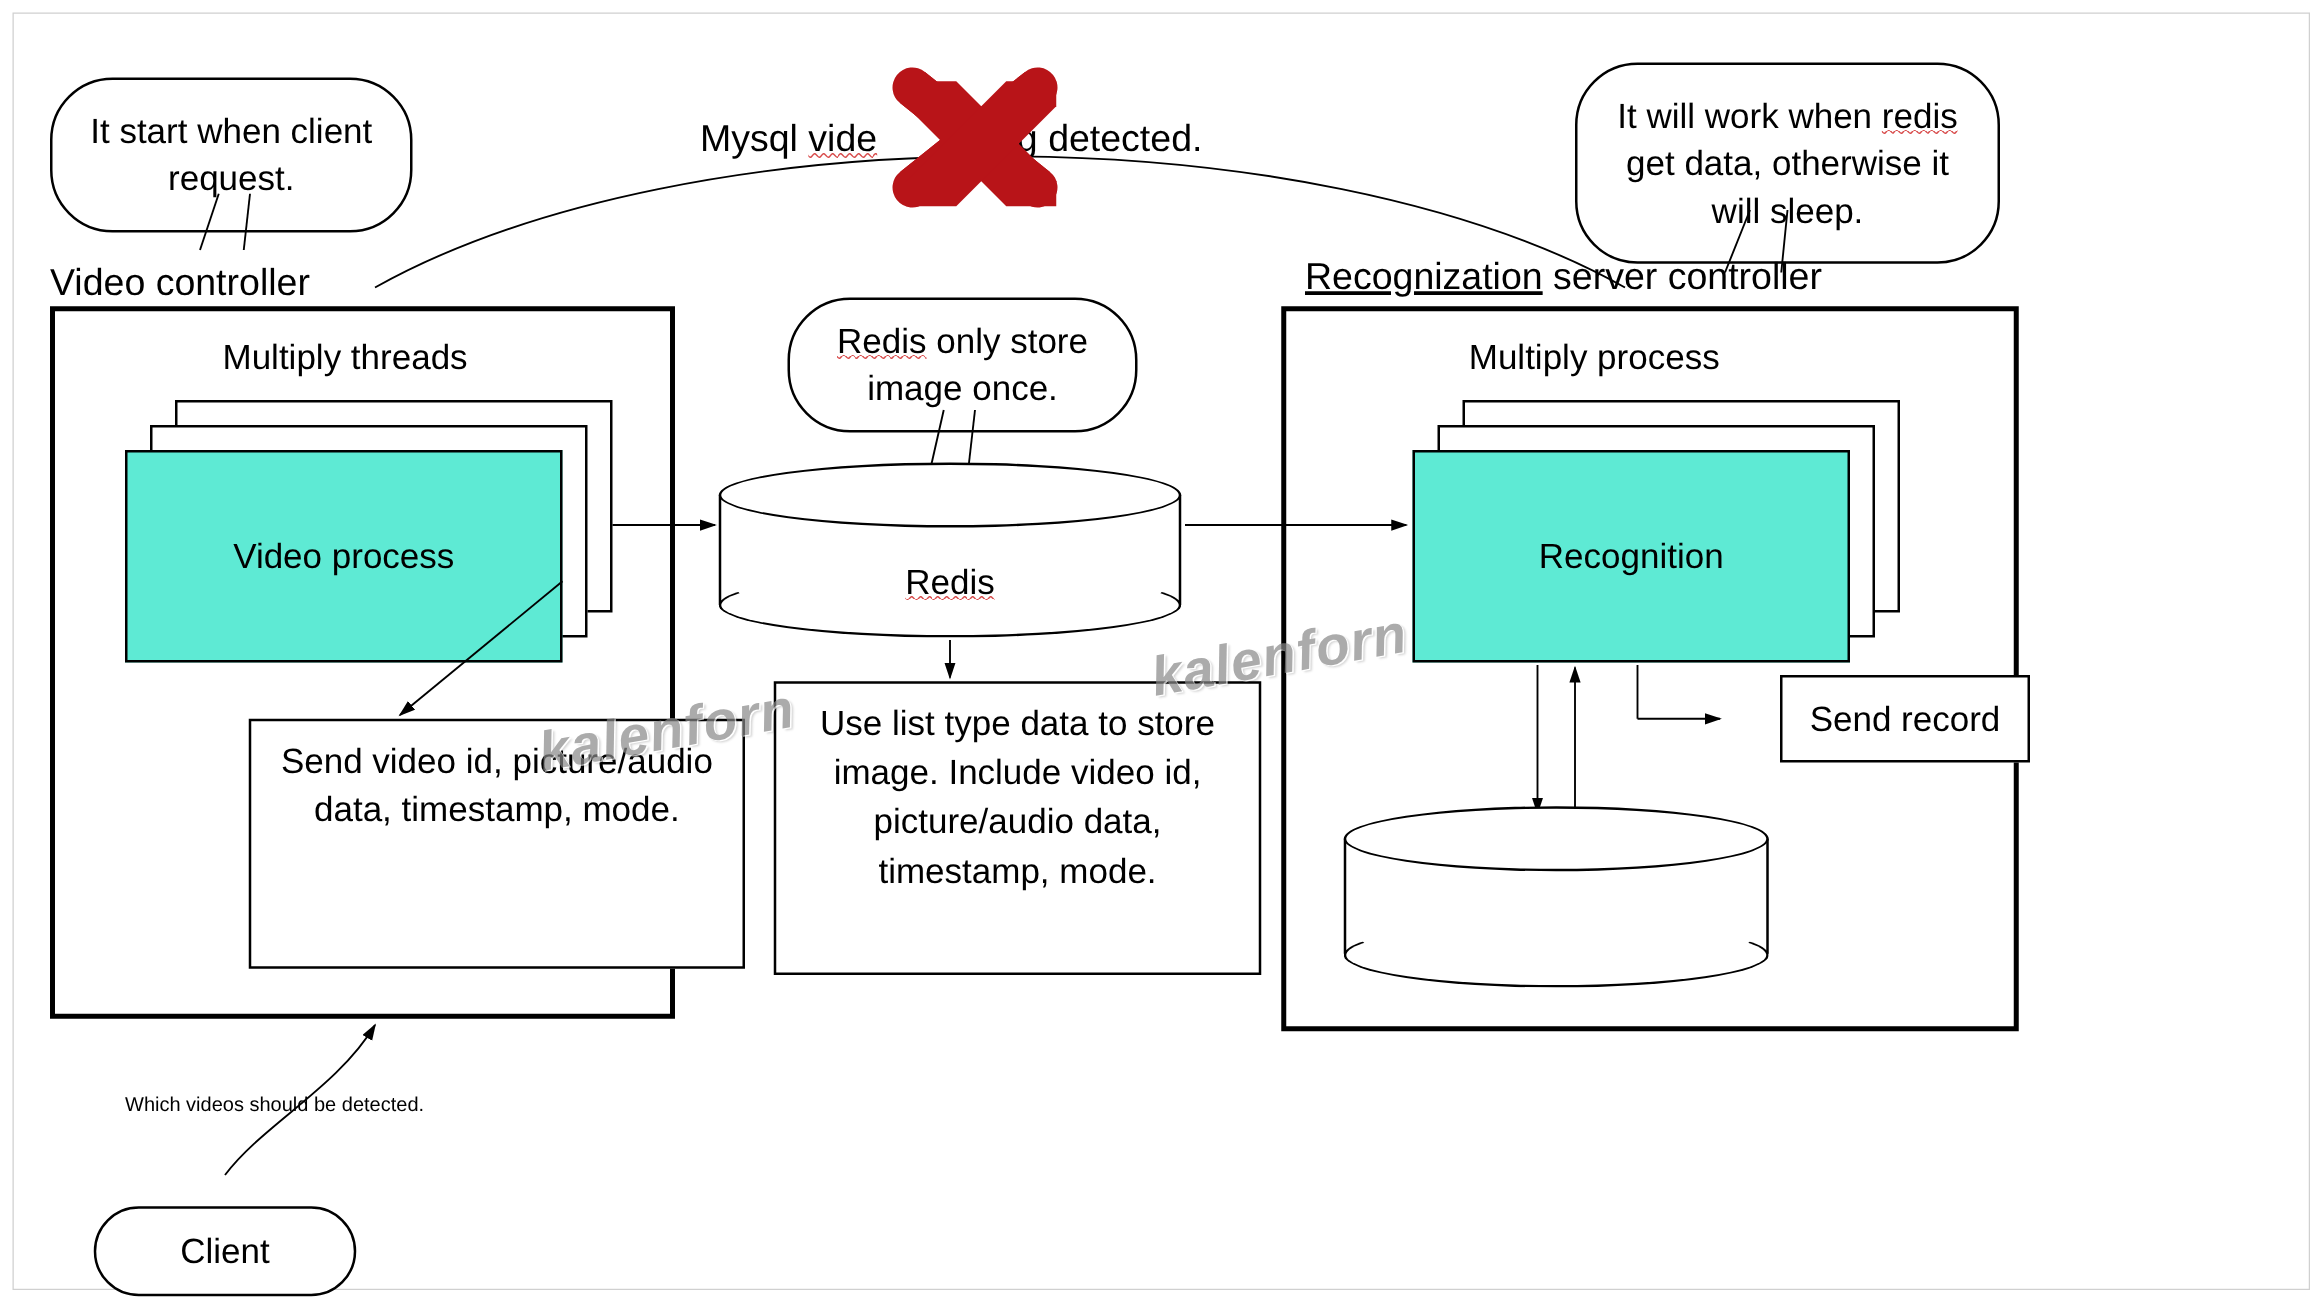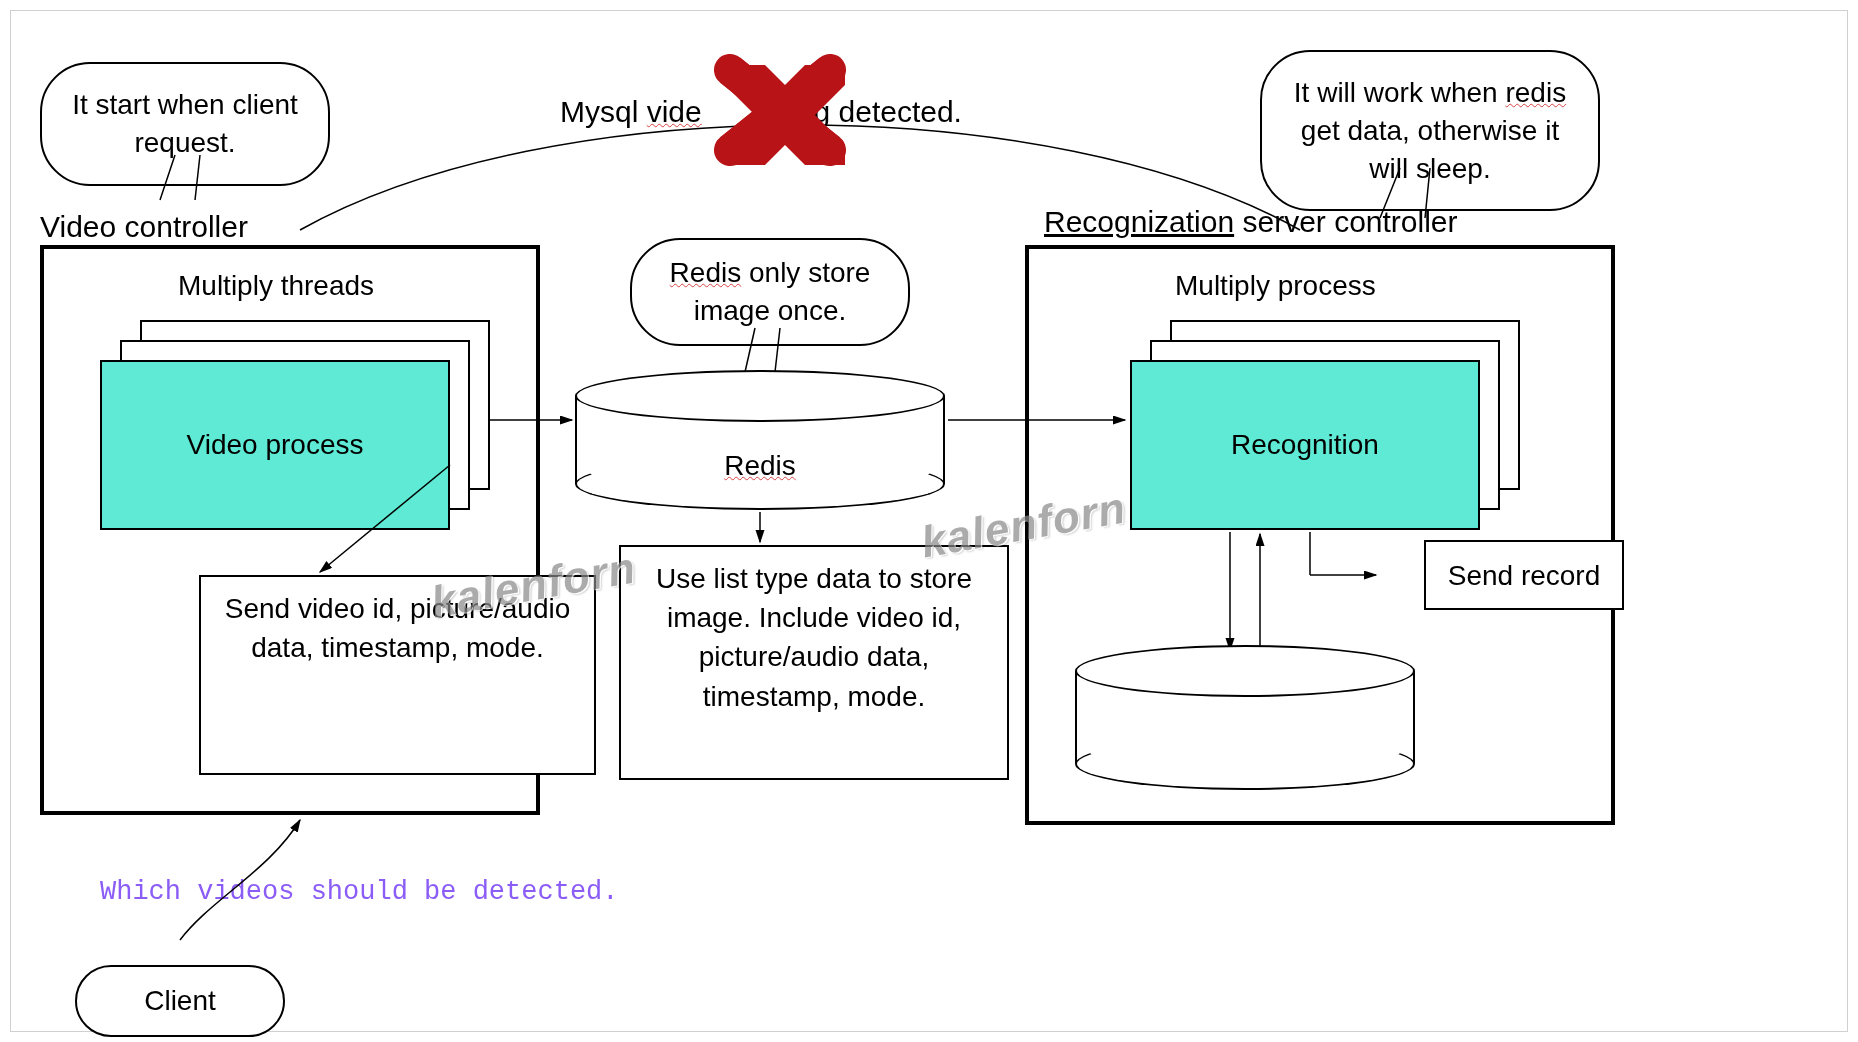--- a/index.html
+++ b/index.html
@@ -20,23 +20,22 @@
     height: 1022px;
     border: 1px solid #d0d0d0;
   }
   .label {
     position: absolute;
     font-size: 28px;
     color: #000;
   }
   .label-sm {
     position: absolute;
-    font-size: 27px;
-    color: #8b5cf6;
-    font-family: Liberation Mono, monospace;
+    font-size: 16px;
+    color: #000000;
   }
   .controller-box {
     position: absolute;
     border: 4px solid #000;
     background: transparent;
   }
   .stack-back {
     position: absolute;
     border: 2px solid #000;
     background: #fff;

